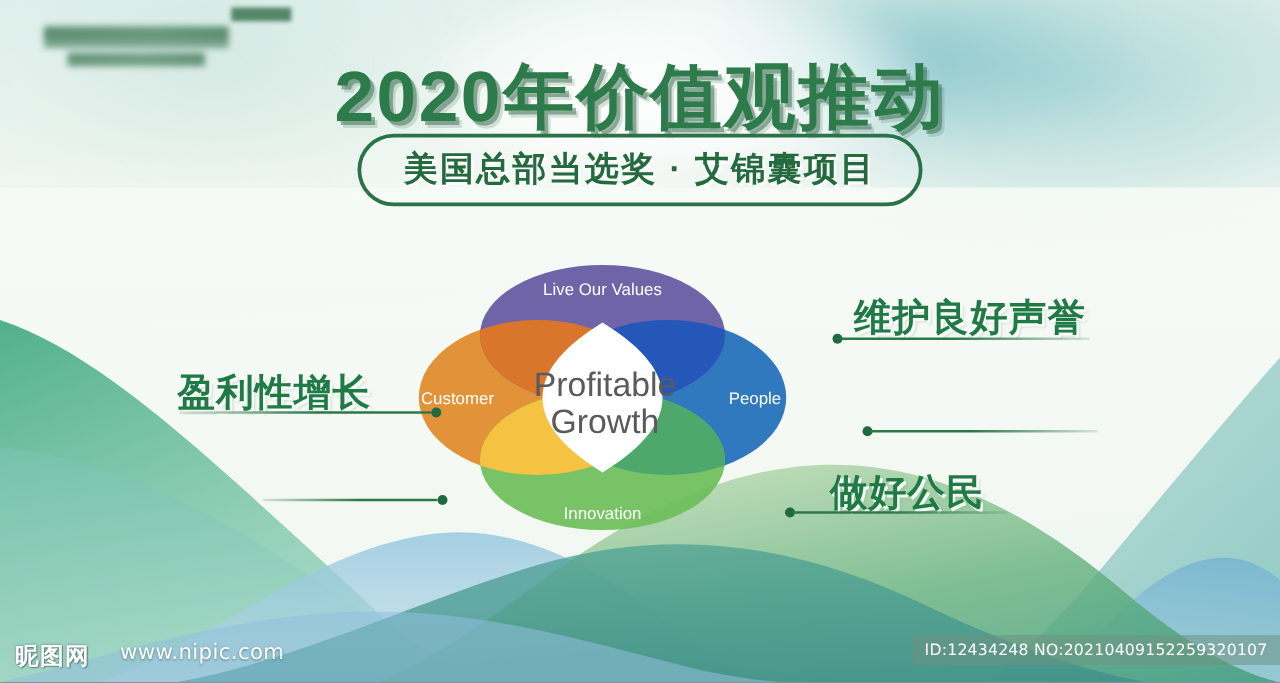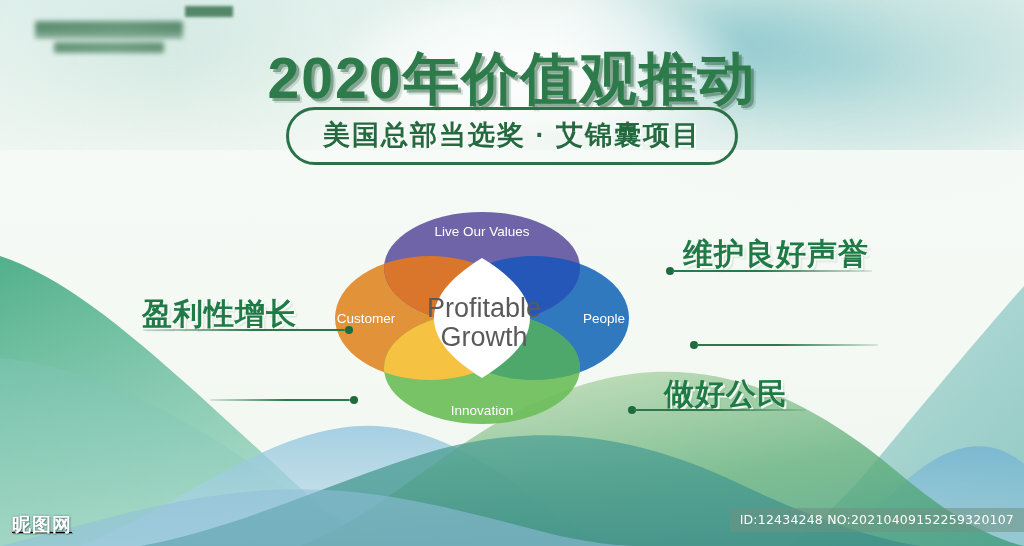--- a/index.html
+++ b/index.html
@@ -64,21 +64,21 @@
   .cn-label{position:absolute;font-weight:bold;font-size:30px;letter-spacing:1px;
     color:#1f7a45;text-shadow:2px 2px 0 rgba(255,255,255,.85), 3px 3px 2px rgba(120,160,130,.28);
     white-space:nowrap;}
   .lead{position:absolute;height:10px;}
   .lead .ln{position:absolute;top:4px;height:2px;
     background:linear-gradient(90deg,rgba(45,120,75,.15),#2d784b 55%,#2d784b);border-radius:2px;}
   .lead.right .ln{background:linear-gradient(90deg,#2d784b,#2d784b 45%,rgba(45,120,75,.15));}
   .lead .dot{position:absolute;top:1px;width:8px;height:8px;border-radius:50%;background:#1d6b3f;}
 
   
-  .wm-logo{position:absolute;left:12px;bottom:8px;display:flex;align-items:flex-start;gap:24px;text-decoration:underline;}
+  .wm-logo{position:absolute;left:12px;bottom:8px;display:flex;align-items:flex-start;gap:24px;}
   .wm-cn{font-size:19px;font-weight:bold;color:#ffffff;letter-spacing:1px;
     text-shadow:0 0 2px rgba(70,110,100,.9),1px 1px 0 rgba(90,130,120,.7);
     font-family:"DejaVu Sans",sans-serif;}
   .wm-url{font-size:17px;color:#ffffff;letter-spacing:.3px;
     text-shadow:0 1px 2px rgba(70,110,100,.85);font-family:"DejaVu Sans",sans-serif;}
   .wm-id{position:absolute;right:0;bottom:14px;padding:4px 10px 5px;
     background:rgba(110,145,130,.55);color:#ffffff;font-size:12.5px;letter-spacing:.2px;
     font-family:"DejaVu Sans",sans-serif;white-space:nowrap;}
 </style>
 </head>
@@ -236,16 +236,17 @@
   </div>
 
   <div class="cn-label" style="left:664px;top:374px;text-align:right;">做好公民</div>
   <div class="lead right" style="left:628px;top:405px;width:180px;">
     <div class="dot" style="left:0;"></div>
       <div class="ln" style="left:6px;width:172px;"></div>
   </div>
 
   <div class="wm-logo">
     <span class="wm-cn">昵图网</span>
+    <span class="wm-url">www.nipic.com</span>
   </div>
   <div class="wm-id">ID:12434248 NO:20210409152259320107</div>
 
 </div>
 
 </body></html>

